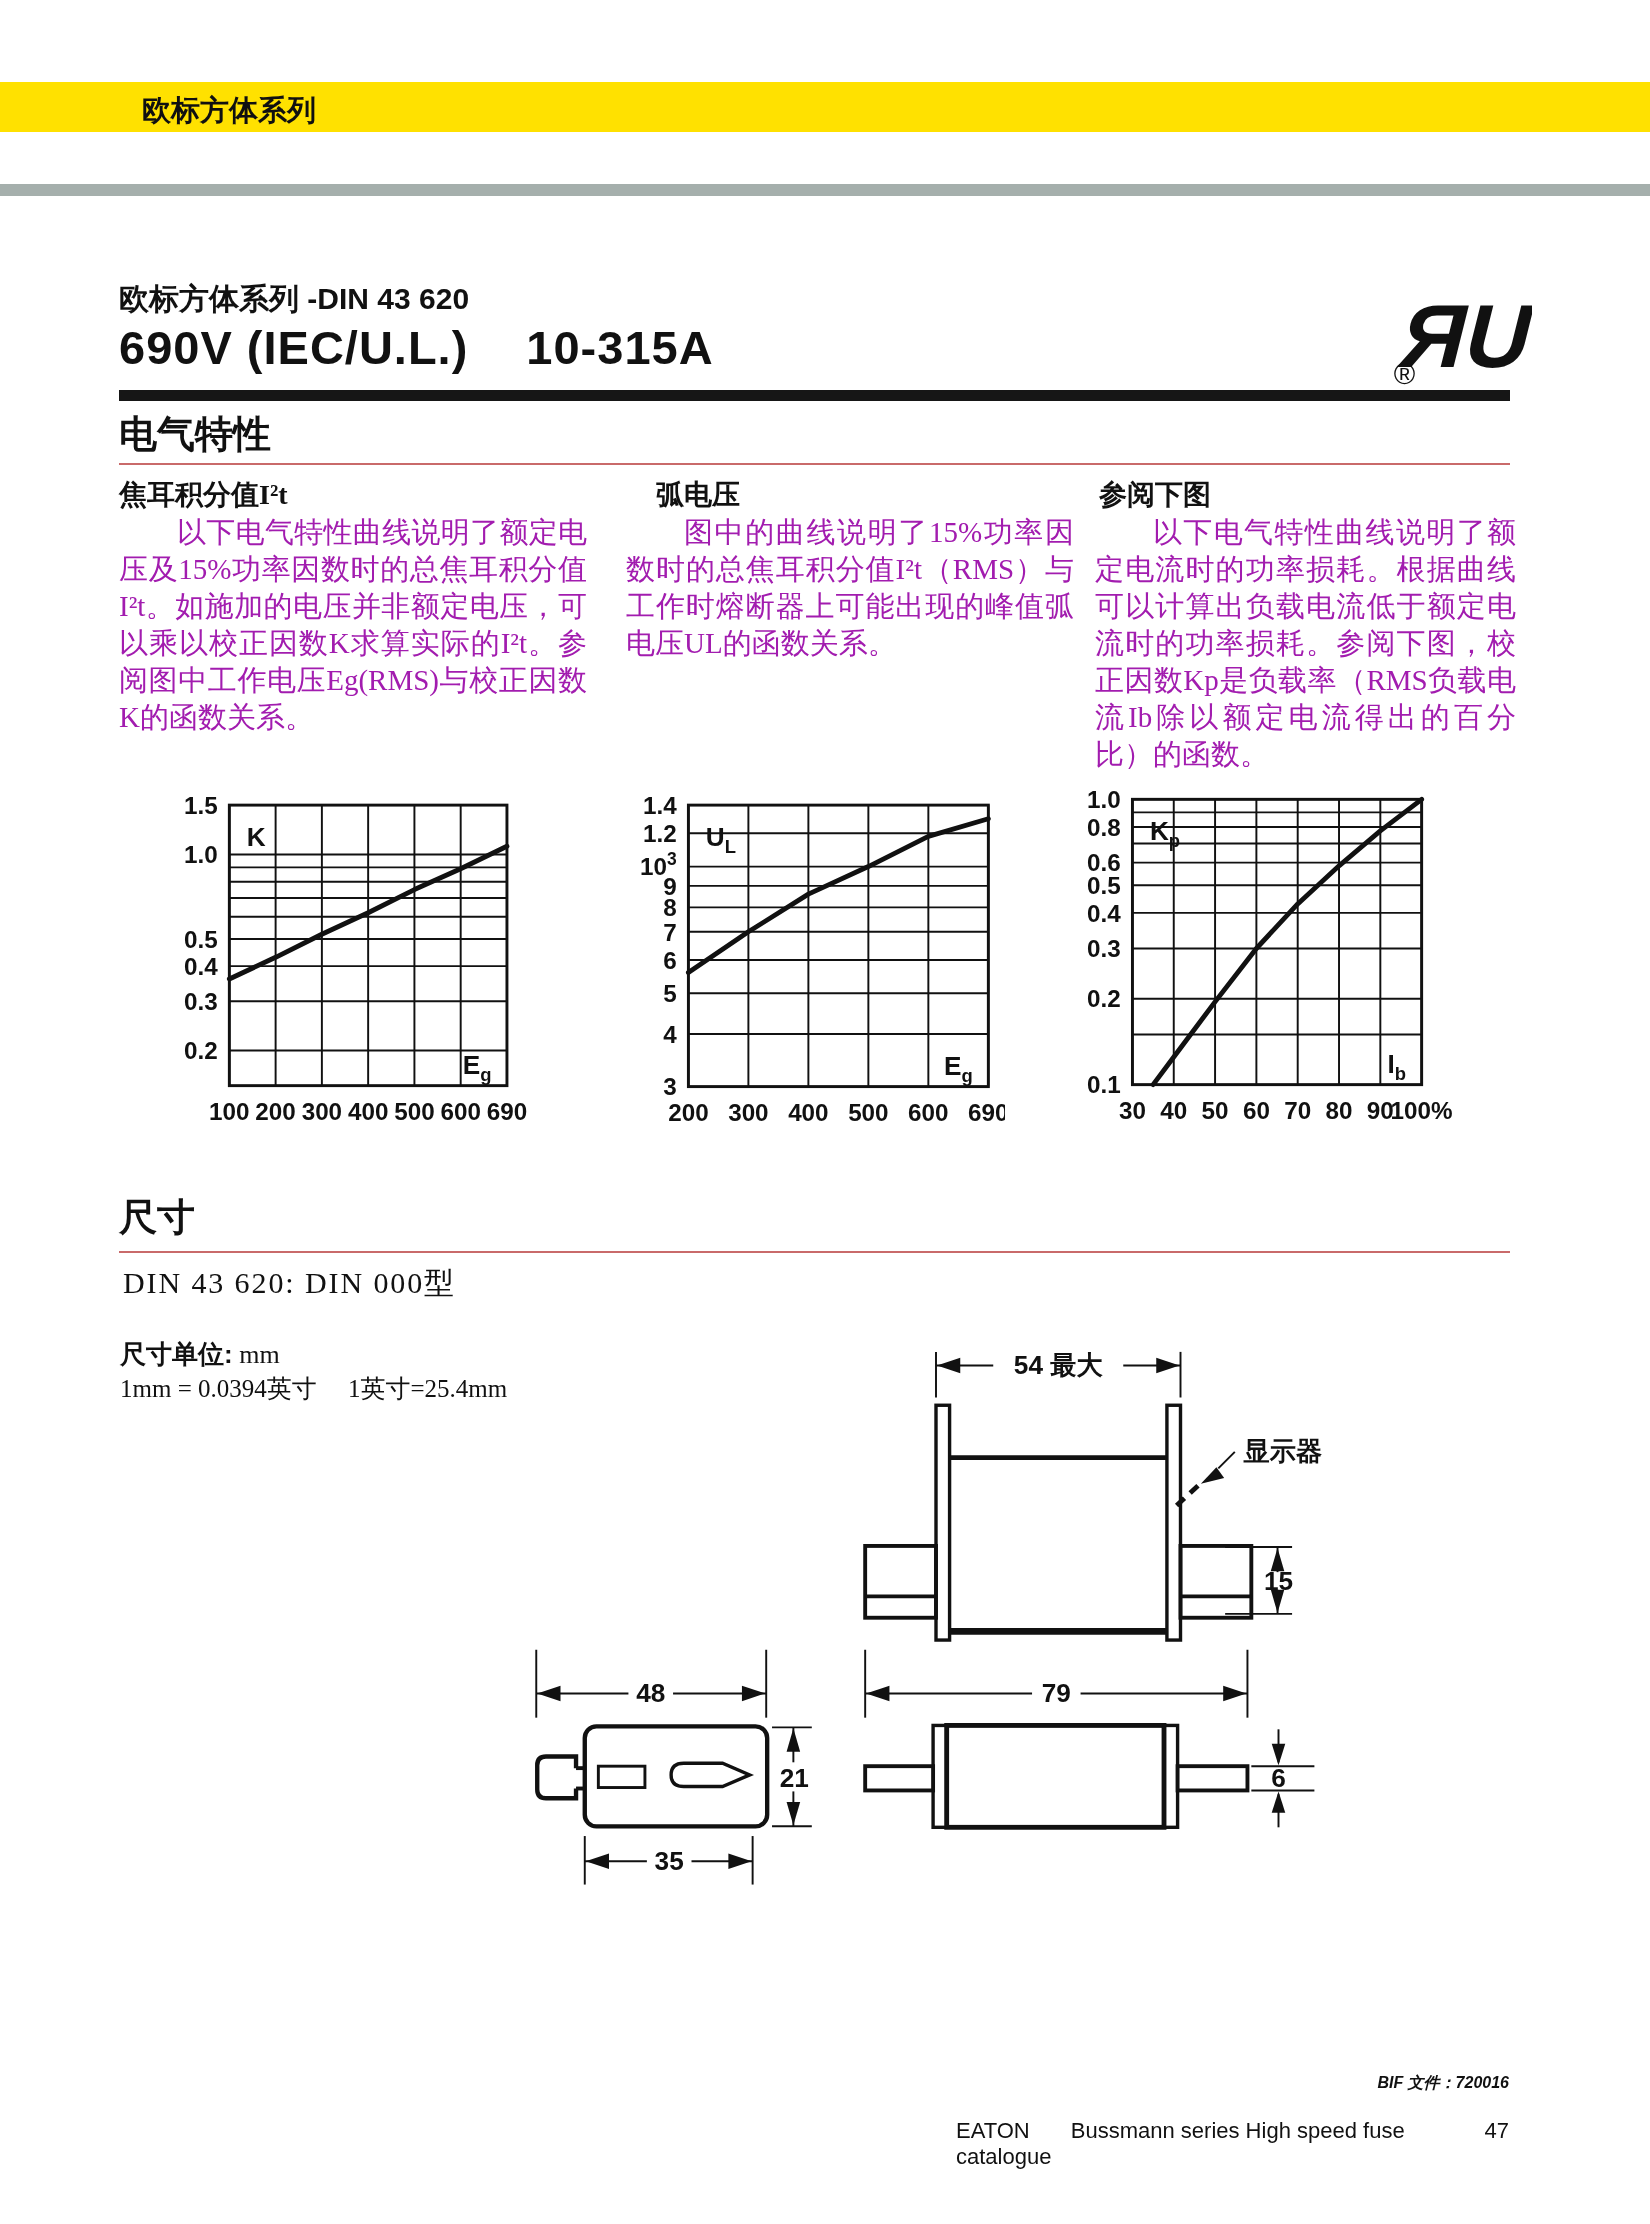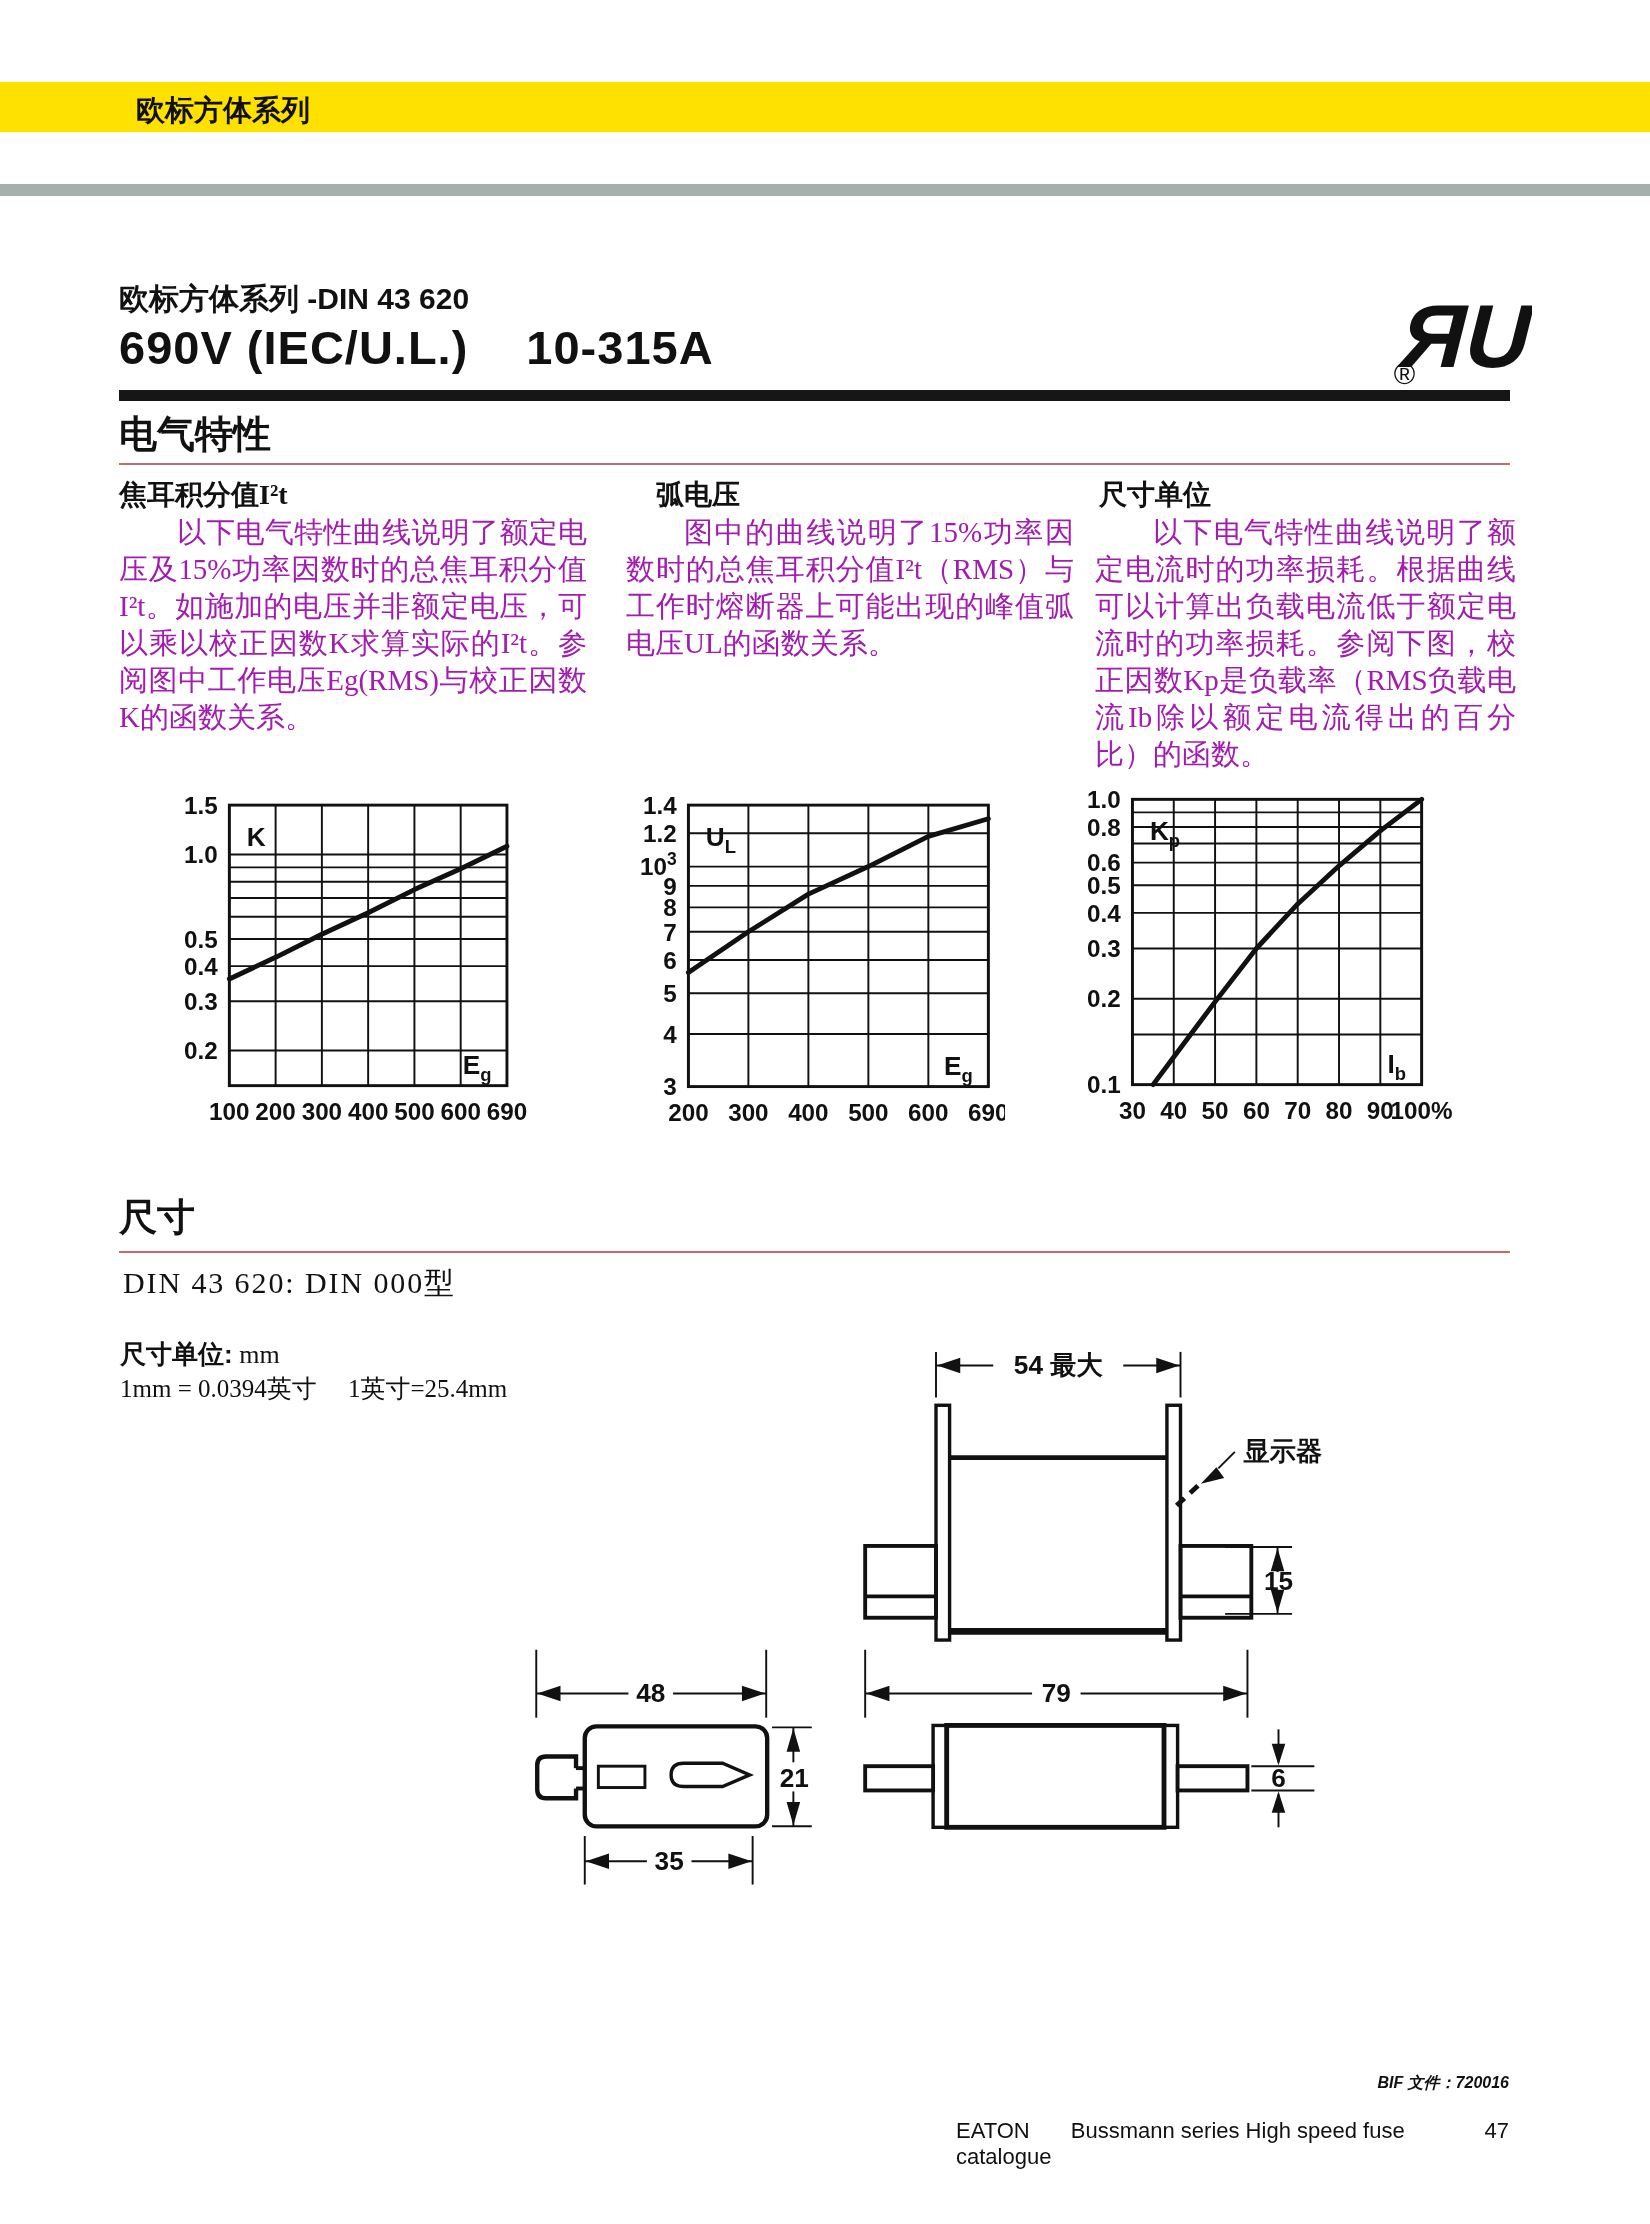--- a/index.html
+++ b/index.html
@@ -1,20 +1,20 @@
 <!DOCTYPE html>
 <html><head>
 <meta charset="utf-8">
 <style>
   html,body{margin:0;padding:0;}
   body{width:1651px;height:2224px;position:relative;background:#fff;
        font-family:"Liberation Sans",sans-serif;color:#111;overflow:hidden;}
   .abs{position:absolute;}
   .banner{left:0;top:82px;width:1651px;height:50px;background:#ffe100;}
-  .banner-text{left:136px;top:91px;font-size:29px;font-weight:600;color:#101010;
+  .banner-text{left:142px;top:91px;font-size:29px;font-weight:600;color:#101010;
                font-family:"Liberation Sans",sans-serif;}
   .graybar{left:0;top:184px;width:1651px;height:11.6px;background:#a5afac;}
   .title1{left:119px;top:279px;font-size:30px;font-weight:bold;}
   .title2{left:119px;top:320px;font-size:47px;font-weight:bold;letter-spacing:1px;}
   .title2 .gap{display:inline-block;width:58px;}
   .blackbar{left:119px;top:390px;width:1391px;height:10.7px;background:#161616;}
   .sec-head{font-size:38px;font-weight:bold;font-family:"Liberation Serif",serif;}
   .rule{height:1.9px;background:#c96a6a;}
   .col-head{font-size:28px;font-weight:bold;font-family:"Liberation Serif",serif;}
   .col-body{font-size:29px;line-height:37px;text-align:justify;text-indent:2em;
@@ -51,21 +51,21 @@
 
 <div class="abs sec-head" style="left:119px;top:409px">电气特性</div>
 <div class="abs rule" style="left:119px;top:463px;width:1391px"></div>
 
 <div class="abs col-head" style="left:119px;top:476px">焦耳积分值I²t</div>
 <div class="abs col-body" style="left:119px;top:514px;width:468px">以下电气特性曲线说明了额定电压及15%功率因数时的总焦耳积分值I²t。如施加的电压并非额定电压，可以乘以校正因数K求算实际的I²t。参阅图中工作电压Eg(RMS)与校正因数K的函数关系。</div>
 
 <div class="abs col-head" style="left:656px;top:476px">弧电压</div>
 <div class="abs col-body" style="left:626px;top:514px;width:448px">图中的曲线说明了15%功率因数时的总焦耳积分值I²t（RMS）与工作时熔断器上可能出现的峰值弧电压UL的函数关系。</div>
 
-<div class="abs col-head" style="left:1099px;top:476px">尺寸单位</div>
+<div class="abs col-head" style="left:1099px;top:476px">参阅下图</div>
 <div class="abs col-body" style="left:1095px;top:514px;width:421px">以下电气特性曲线说明了额定电流时的功率损耗。根据曲线可以计算出负载电流低于额定电流时的功率损耗。参阅下图，校正因数Kp是负载率（RMS负载电流Ib除以额定电流得出的百分比）的函数。</div>
 
 <svg class="abs" style="left:136px;top:776px" width="408" height="364" viewBox="0 0 420 375">
     <line x1="96" y1="30" x2="96" y2="319" stroke="#111" stroke-width="2"></line>
     <line x1="143.66666666666666" y1="30" x2="143.66666666666666" y2="319" stroke="#111" stroke-width="2"></line>
     <line x1="191.33333333333331" y1="30" x2="191.33333333333331" y2="319" stroke="#111" stroke-width="2"></line>
     <line x1="239" y1="30" x2="239" y2="319" stroke="#111" stroke-width="2"></line>
     <line x1="286.66666666666663" y1="30" x2="286.66666666666663" y2="319" stroke="#111" stroke-width="2"></line>
     <line x1="334.33333333333337" y1="30" x2="334.33333333333337" y2="319" stroke="#111" stroke-width="2"></line>
     <line x1="382" y1="30" x2="382" y2="319" stroke="#111" stroke-width="2"></line>

